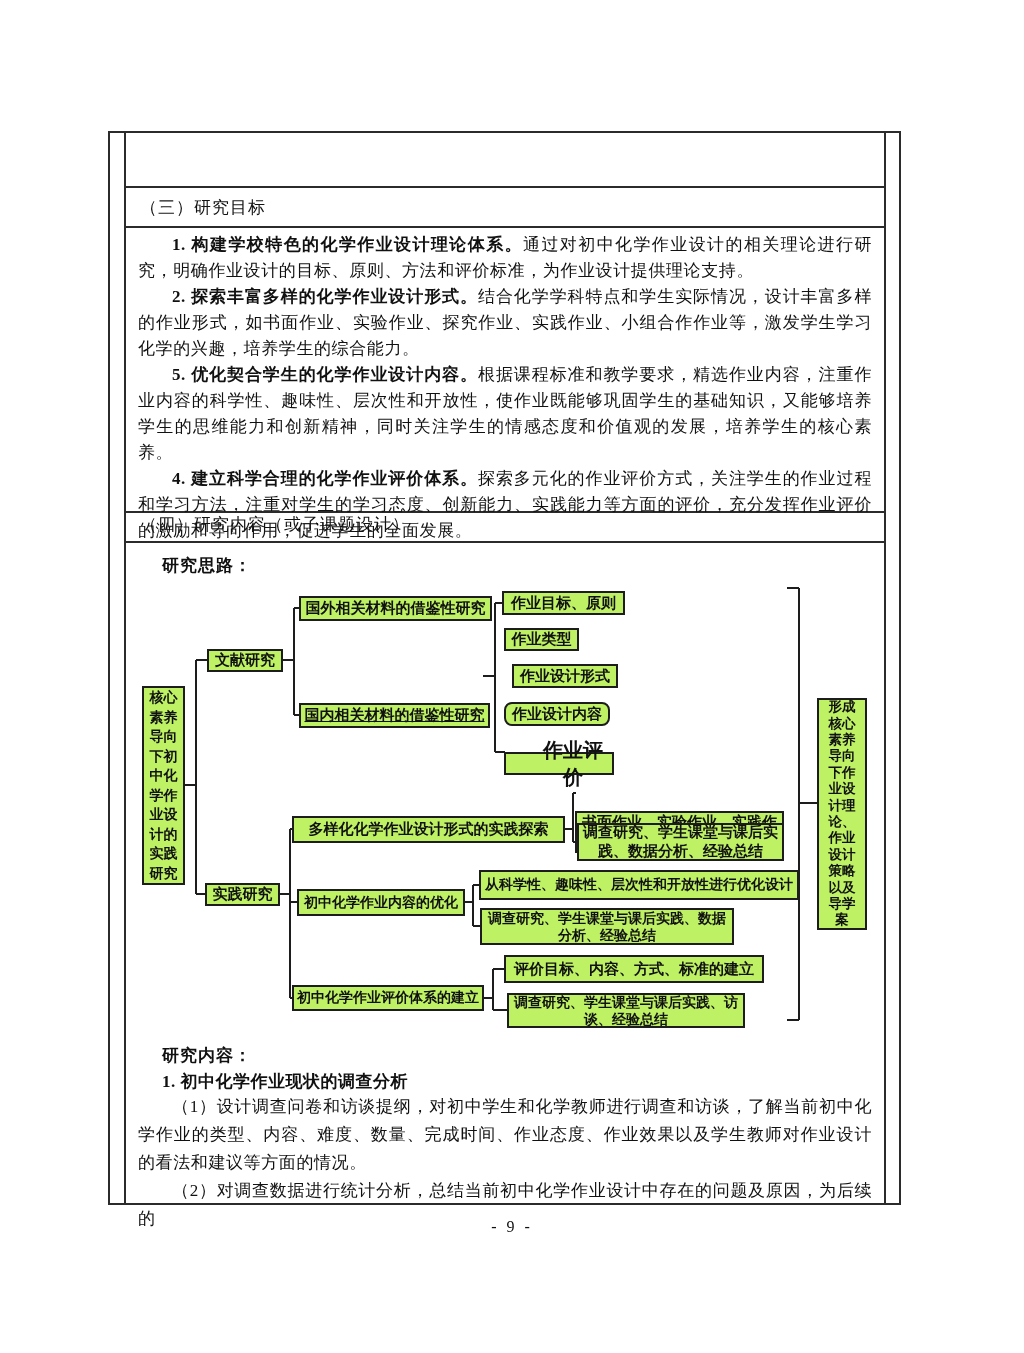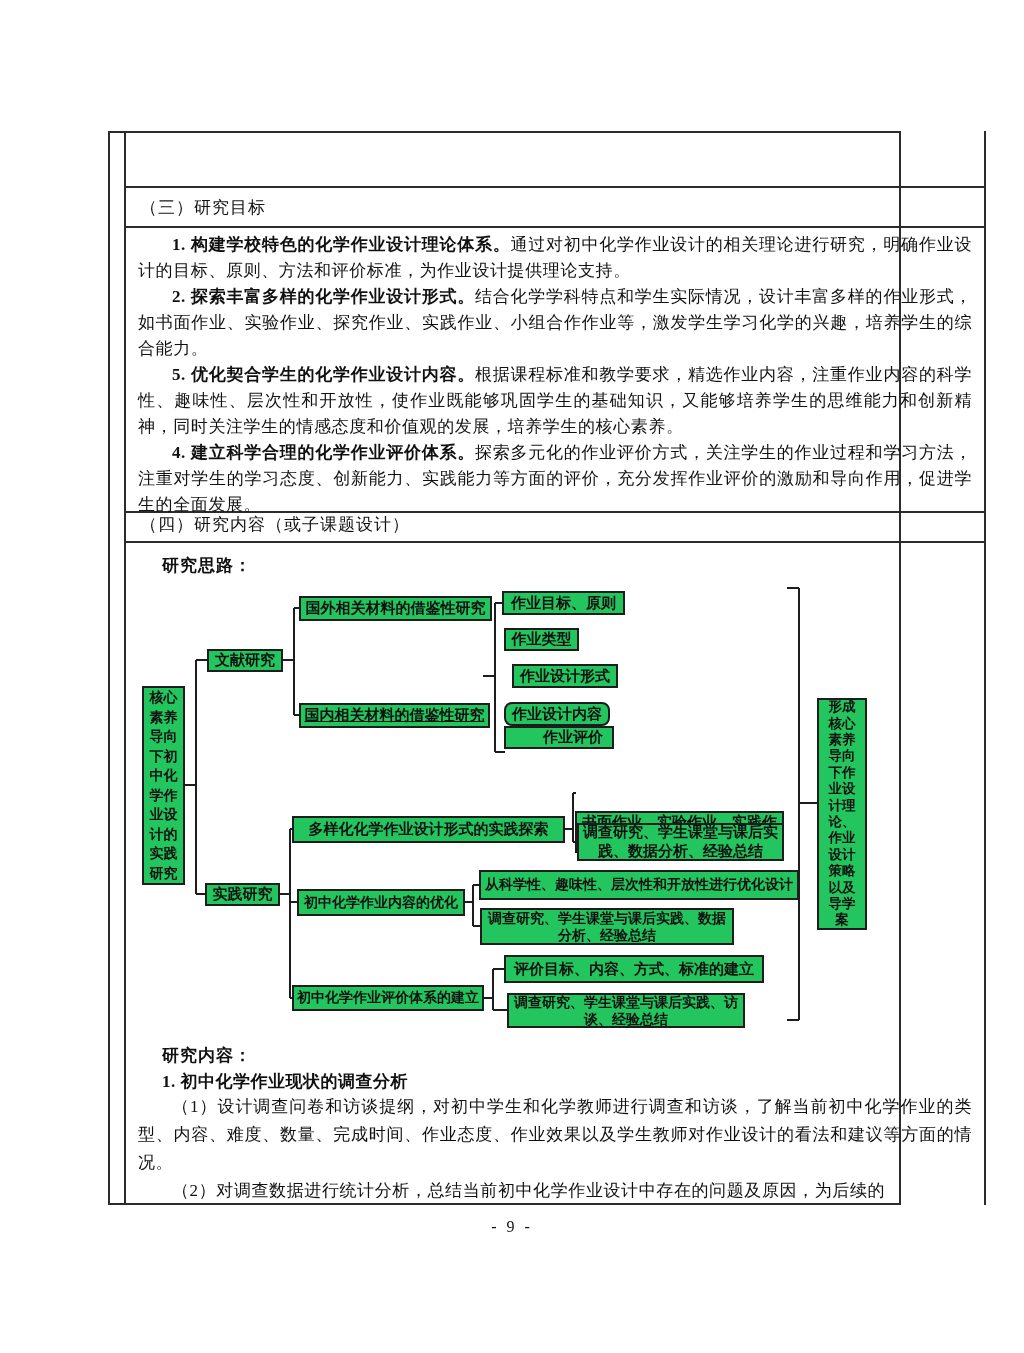--- a/index.html
+++ b/index.html
@@ -6,21 +6,21 @@
   .sheet{
     position:relative;width:1024px;height:1353px;background:#ffffff;
     font-family:"Liberation Serif","DejaVu Serif",serif;color:#111;
     overflow:hidden;margin:0 auto;
   }
   .outer-frame{
     position:absolute;left:108px;top:131px;width:793px;height:1074px;
     border:2px solid #2b2b2b;box-sizing:border-box;
   }
   .inner{
-    position:absolute;left:124px;top:131px;width:862px;height:1074px;
+    position:absolute;left:124px;top:131px;width:762px;height:1074px;
     border-left:2px solid #2b2b2b;border-right:2px solid #2b2b2b;
     box-sizing:border-box;
   }
   .row{box-sizing:border-box;border-bottom:2px solid #2b2b2b;}
   .row-empty{height:57px;}
   .row-h3{height:40px;display:flex;align-items:center;padding-left:14px;font-size:17px;letter-spacing:1px;}
   .row-goals{height:285px;padding:4px 12px 0 12px;font-size:17px;line-height:26px;
     letter-spacing:0.6px;text-align:justify;}
   .row-goals p{margin:0;text-indent:2em;}
   .row-h4{height:30px;display:flex;align-items:flex-start;padding-left:14px;font-size:17px;letter-spacing:1px;}
@@ -30,21 +30,21 @@
   .item-title{position:absolute;left:36px;top:527px;font-size:17px;font-weight:bold;letter-spacing:0.5px;}
   .bottom-paras{position:absolute;left:12px;right:12px;top:550px;font-size:17px;line-height:28px;
     letter-spacing:0.6px;text-align:justify;}
   .bottom-paras p{margin:0;text-indent:2em;}
   .page-number{position:absolute;left:0;top:1218px;width:100%;text-align:center;
     font-size:16px;letter-spacing:3px;}
   
   .flowchart{position:absolute;left:6px;top:20px;width:770px;height:470px;}
   .fc-svg{position:absolute;left:0;top:0;width:770px;height:470px;}
   .fc-box{
-    position:absolute;border:2px solid #1d1d1d;background:#22c55e;box-sizing:border-box;
+    position:absolute;border:2px solid #1d1d1d;background:#bef264;box-sizing:border-box;
     display:flex;align-items:center;justify-content:center;text-align:center;
     font-weight:bold;color:#111;font-family:"Liberation Serif","DejaVu Serif",serif;
   }
   .fc-vert{word-break:break-all;line-height:19.5px;font-size:14px;}
   .fc-vert .pad{width:29px;}
   .fc-out{word-break:break-all;line-height:16.4px;font-size:13.5px;}
   .fc-out .pad{width:28px;}
   .wrap2{word-break:break-all;line-height:19px;}
 </style>
 </head>
@@ -127,21 +127,21 @@
         </div>
 
         <div class="fc-box" style="left:75px;top:86px;width:76px;height:23px;font-size:15px;">文献研究</div>
         <div class="fc-box" style="left:167px;top:33px;width:193px;height:25px;font-size:15px;">国外相关材料的借鉴性研究</div>
         <div class="fc-box" style="left:167px;top:140px;width:191px;height:25px;font-size:15px;text-decoration:underline;">国内相关材料的借鉴性研究</div>
 
         <div class="fc-box" style="left:370px;top:28px;width:123px;height:24px;font-size:15px;">作业目标、原则</div>
         <div class="fc-box" style="left:372px;top:65px;width:75px;height:23px;font-size:15px;">作业类型</div>
         <div class="fc-box" style="left:380px;top:101px;width:106px;height:24px;font-size:15px;">作业设计形式</div>
         <div class="fc-box" style="left:372px;top:139px;width:106px;height:24px;font-size:15px;border-radius:8px;">作业设计内容</div>
-        <div class="fc-box" style="left:372px;top:163px;width:110px;height:23px;font-size:15px;padding-left:28px;">作业评价</div>
+        <div class="fc-box" style="left:372px;top:189px;width:110px;height:23px;font-size:20px;padding-left:28px;">作业评价</div>
 
         <div class="fc-box" style="left:73px;top:320px;width:75px;height:23px;font-size:15px;">实践研究</div>
 
         <div class="fc-box" style="left:160px;top:253px;width:273px;height:27px;font-size:15px;">多样化化学作业设计形式的实践探索</div>
         <div class="fc-box wrap2" style="left:443px;top:209px;width:209px;height:42px;font-size:15px;margin-top:39px;">书面作业、实验作业、实践作业、小组合作作业设计与优化</div>
         <div class="fc-box wrap2" style="left:445px;top:260px;width:207px;height:38px;font-size:15px;">调查研究、学生课堂与课后实践、数据分析、经验总结</div>
 
         <div class="fc-box" style="left:165px;top:326px;width:168px;height:27px;font-size:14px;">初中化学作业内容的优化</div>
         <div class="fc-box" style="left:347px;top:307px;width:320px;height:30px;font-size:14px;">从科学性、趣味性、层次性和开放性进行优化设计</div>
         <div class="fc-box wrap2" style="left:348px;top:345px;width:254px;height:37px;font-size:14px;line-height:17px;">调查研究、学生课堂与课后实践、数据分析、经验总结</div>

